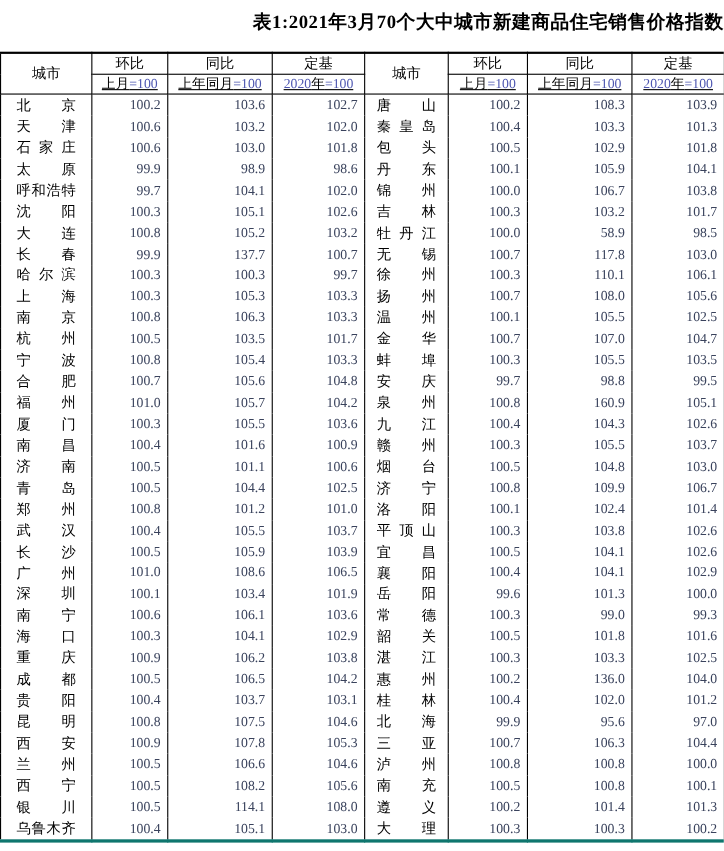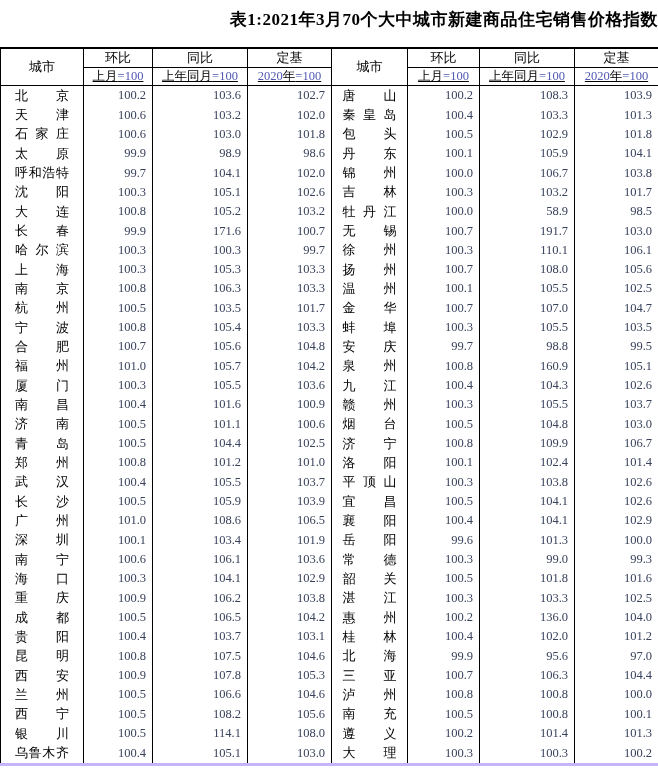--- a/index.html
+++ b/index.html
@@ -16,21 +16,21 @@
     font-weight:bold;
     letter-spacing:0.5px;
     box-sizing:border-box;
   }
   table.price-table{
     width:658px;
     height:719px;
     border-collapse:collapse;
     table-layout:fixed;
     border-top:2px solid #000;
-    border-bottom:3px solid #c4b5fd;
+    border-bottom:3px solid #0f766e;
   }
   .price-table th,.price-table td{
     border-left:1px solid #000;
     border-right:1px solid #000;
     padding:0;
     font-weight:normal;
     overflow:hidden;
     white-space:nowrap;
   }
   .price-table thead th{
@@ -244,30 +244,30 @@
         <td class="num">98.5</td>
       </tr>
       <tr>
         <td class="city">
           <span class="cityname n2">
             <span>长</span>
             <span>春</span>
           </span>
         </td>
         <td class="num">99.9</td>
-        <td class="num">171.6</td>
+        <td class="num">137.7</td>
         <td class="num">100.7</td>
         <td class="city">
           <span class="cityname n2">
             <span>无</span>
             <span>锡</span>
           </span>
         </td>
         <td class="num">100.7</td>
-        <td class="num">191.7</td>
+        <td class="num">117.8</td>
         <td class="num">103.0</td>
       </tr>
       <tr>
         <td class="city">
           <span class="cityname n3">
             <span>哈</span>
             <span>尔</span>
             <span>滨</span>
           </span>
         </td>

